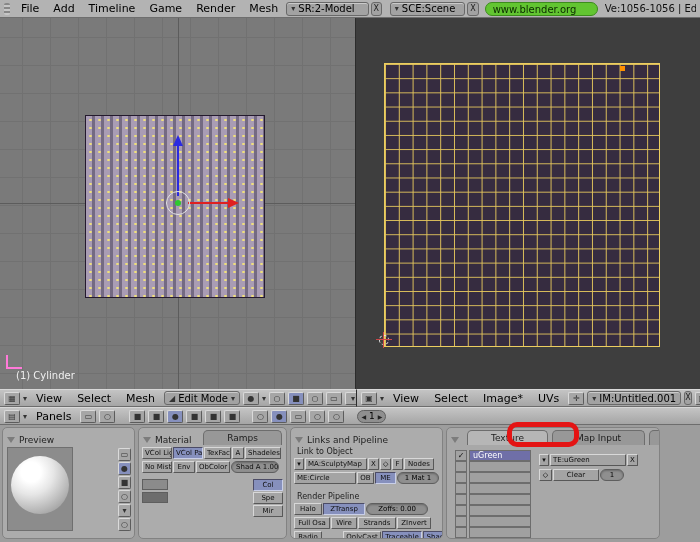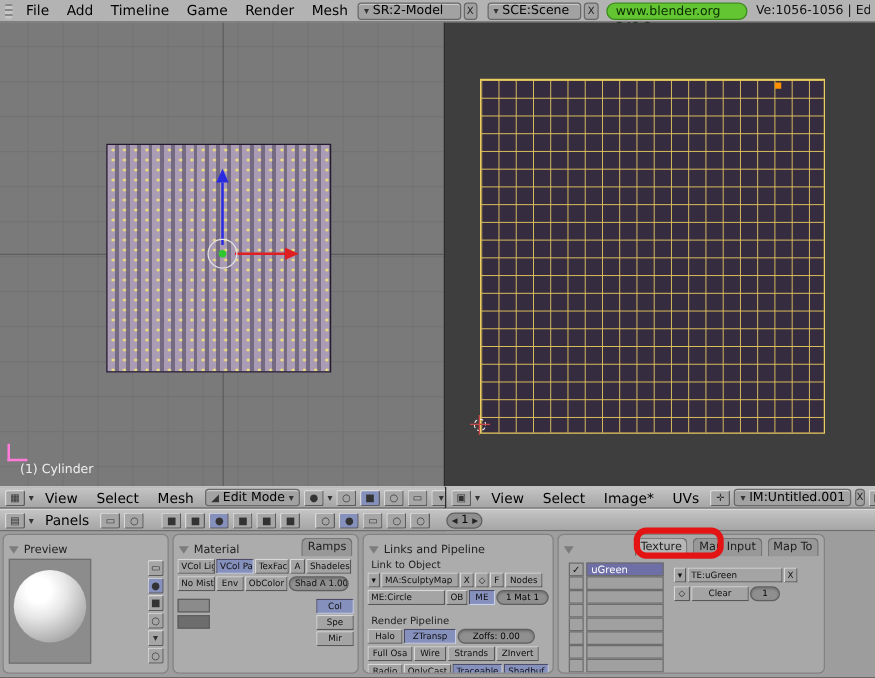--- a/index.html
+++ b/index.html
@@ -76,21 +76,21 @@
   
   .btns { position:absolute; left:0; top:425px; width:700px; height:117px; background:#9d9d9d; overflow:hidden; }
   .panel { position:absolute; background:#acacac; border:1px solid #828282; border-radius:5px; overflow:hidden; }
   .panel-preview { left:2px; top:2px; width:133px; height:112px; }
   .panel-material { left:138px; top:2px; width:149px; height:112px; }
   .panel-links { left:290px; top:2px; width:153px; height:112px; }
   .panel-texture { left:446px; top:2px; width:214px; height:112px; background:#a8a8a8; }
   .ptitle { font-size:9px; color:#222; display:flex; align-items:flex-end; gap:4px; padding:2px 4px 0 4px; height:17px; }
   .tri { width:0; height:0; border-left:4px solid transparent; border-right:4px solid transparent;
          border-top:6px solid #7c7c7c; margin-bottom:2px; flex:none; }
-  .tab { height:15px; font-size:9px; padding:0 4px; background:#989898; border:1px solid #6d6d6d; border-bottom:none;
+  .tab { height:15px; font-size:9px; padding:0 23px; background:#989898; border:1px solid #6d6d6d; border-bottom:none;
          border-radius:5px 5px 0 0; line-height:14px; color:#1c1c1c; white-space:nowrap;text-align:center; }
   .tab.active { background:#b6b6b6; }
   .prow { display:flex; gap:1px; padding:0 3px; margin-top:2px; align-items:center; }
   .sb { height:12px; font-size:7px; line-height:10px; padding:0 2px; background:#a4a4a4; border:1px solid;
         border-color:#d8d8d8 #585858 #585858 #d8d8d8; color:#0f0f0f; text-align:center;
         overflow:hidden; white-space:nowrap; flex:none; border-radius:1px; }
   .sb.on { background:#8690bd; border-color:#4c4c66 #c9cfe8 #c9cfe8 #4c4c66; }
   .numf { background:#8f8f8f; border:1px solid #5e5e5e; border-radius:6px; box-shadow:inset 0 1px 2px rgba(0,0,0,0.25);
           height:12px; font-size:7px; line-height:10px; padding:0 4px; text-align:center; white-space:nowrap; flex:none; }
   .plabel { font-size:8px; color:#222; padding:2px 16px 0 6px; }
@@ -312,21 +312,21 @@
         <div class="numf" style="width:62px;">Zoffs: 0.00</div>
       </div>
       <div class="prow">
         <div class="sb" style="width:36px;">Full Osa</div>
         <div class="sb" style="width:26px;">Wire</div>
         <div class="sb" style="width:38px;">Strands</div>
         <div class="sb" style="width:34px;">ZInvert</div>
       </div>
       <div class="prow">
         <div class="sb" style="width:28px;">Radio</div>
-        <div class="sb" style="width:38px;">OnlyCast</div>
+        <div class="sb" style="width:38px;margin-left:20px;">OnlyCast</div>
         <div class="sb on" style="width:40px;">Traceable</div>
         <div class="sb on" style="width:36px;">Shadbuf</div>
       </div>
     </div>
 
     <div class="panel panel-texture">
       <div class="ptitle">
         <div class="tri"></div>
         <div style="width:44px;"></div>
         <div class="tab active">Texture</div>

